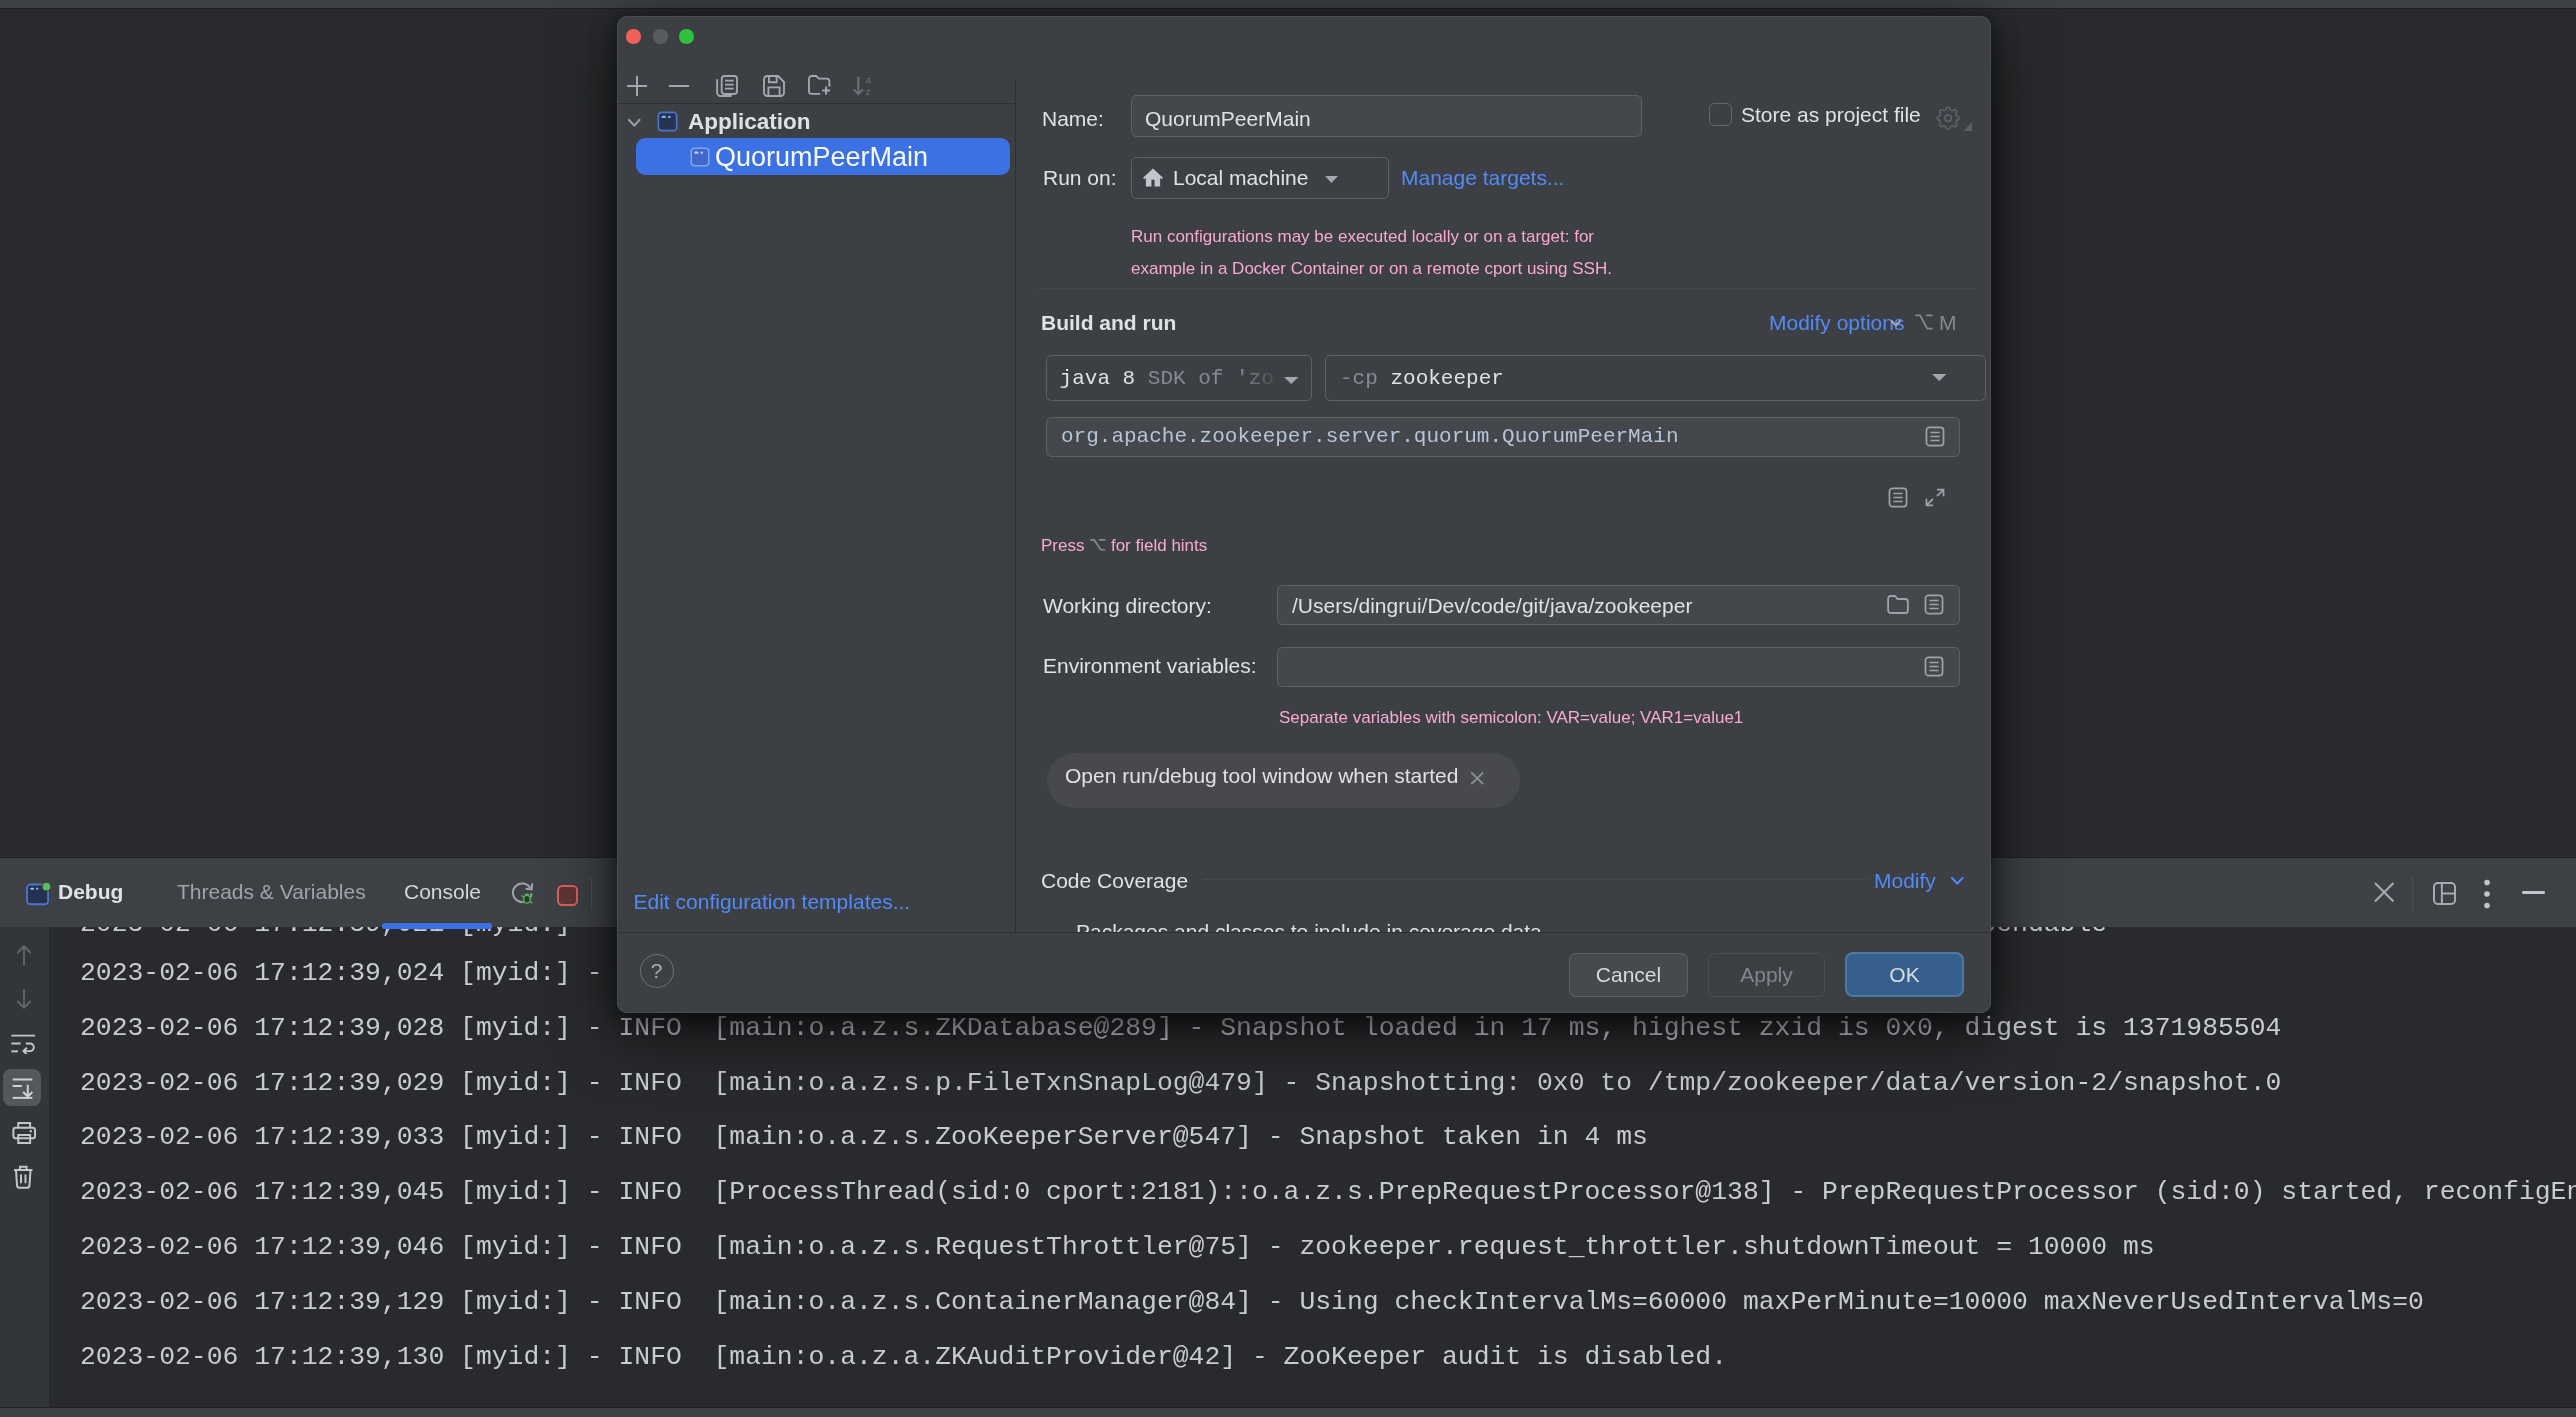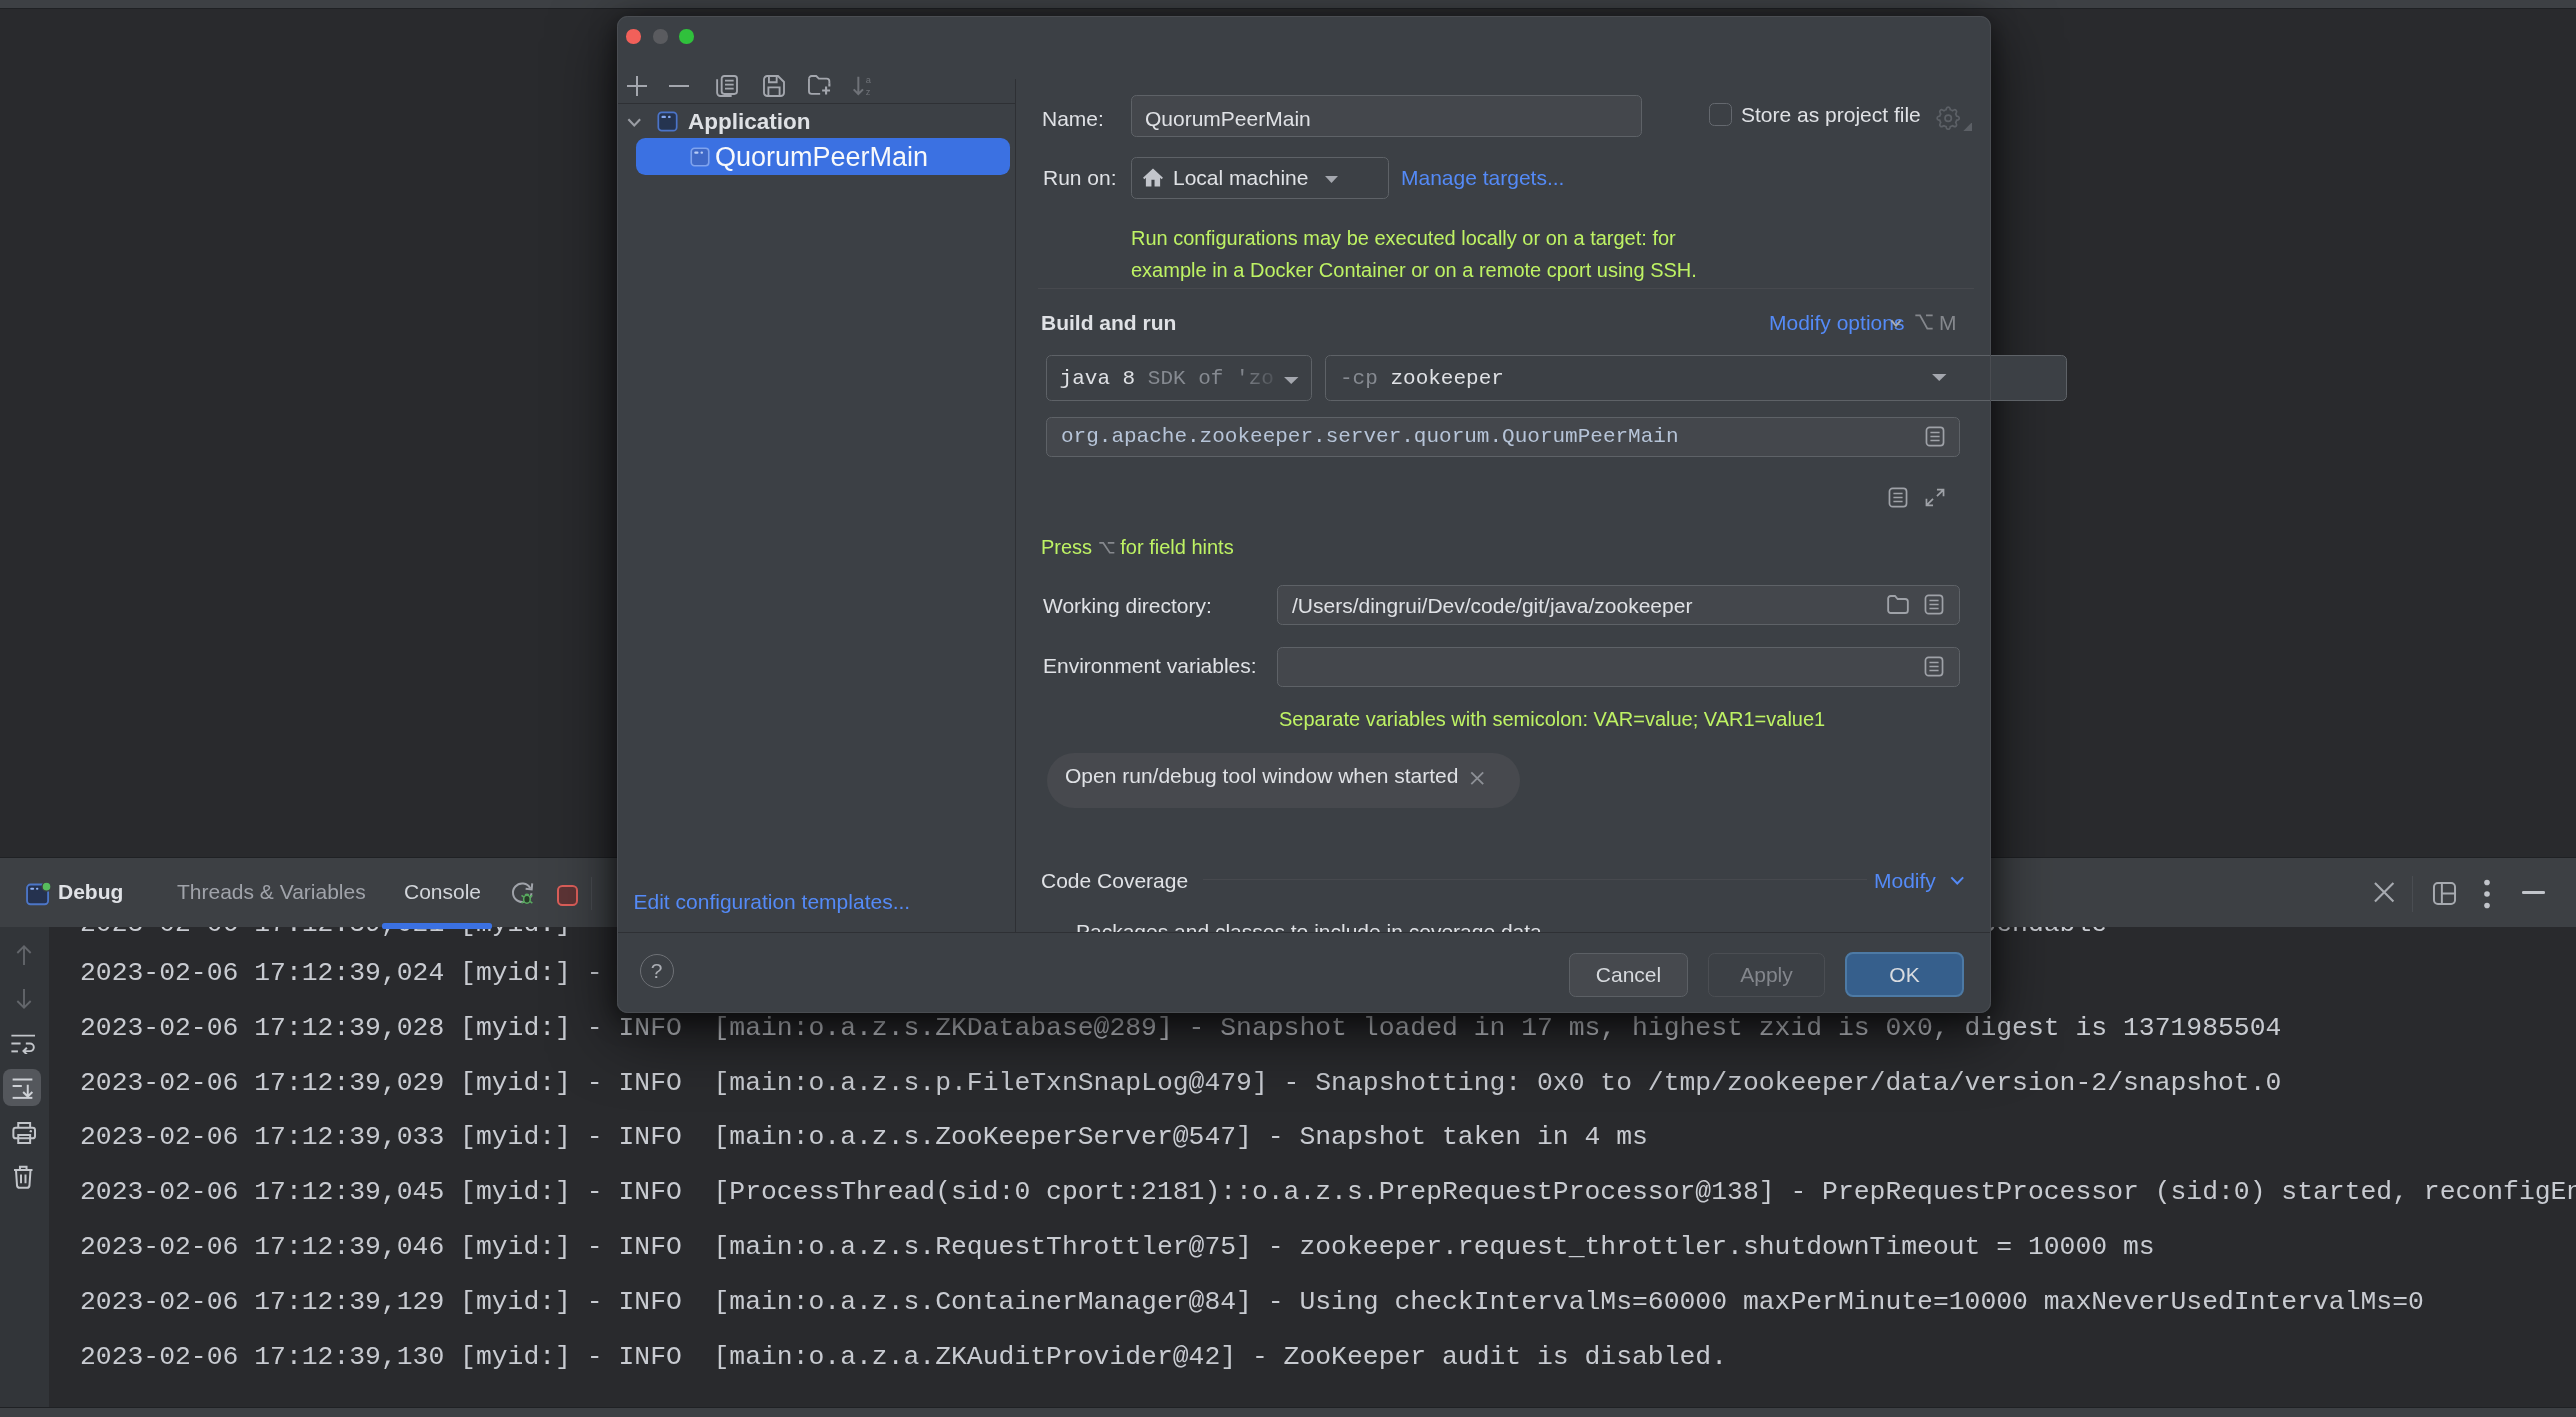--- a/index.html
+++ b/index.html
@@ -9,21 +9,21 @@
   .topbar { left:0; top:0; width:2576px; height:9.3px; background:#3d4044; border-bottom:1.3px solid #1f2124; }
   .dbghdr { left:0; top:857px; width:2576px; height:70px; background:#3d4044; border-top:1.3px solid #1f2124; z-index:3; }
   .rail { left:0; top:927px; width:49px; height:481px; background:#323539; z-index:2; }
   .botbar { left:0; top:1407px; width:2576px; height:10.6px; background:#3d4044; border-top:1.3px solid #1f2124; z-index:3; }
   .conline { position:absolute; left:80px; height:32px; line-height:32px; font-family:"Liberation Mono", monospace; font-size:26.4px; color:#c8cbd1; white-space:pre; z-index:1; }
   .hdrtxt { position:absolute; height:70px; line-height:69px; font-size:21px; }
   .dialog { left:617px; top:16px; width:1374px; height:997px; background:#3c4045; border-radius:10.6px; z-index:5;
             box-shadow: 0 20px 66px rgba(0,0,0,.6), 0 5.3px 24px rgba(0,0,0,.5); }
   .d { position:absolute; }
   .lbl { position:absolute; font-size:21px; color:#dfe1e5; white-space:pre; }
-  .dim { color:#bef264; font-size:20px; }
+  .dim { color:#f9a8d4; font-size:17px; }
   .blue { color:#548af7; }
   .fld { position:absolute; background:#44474c; border:1.3px solid #5e6267; border-radius:5.3px; overflow:hidden; }
   .mono { font-family:"Liberation Mono", monospace; font-size:21px; }
   .ctr { display:flex; align-items:center; }
   svg { display:block; }
 </style>
 </head>
 <body>
 <div class="abs topbar"></div>
 
@@ -203,21 +203,21 @@
   <div class="lbl" style="left:1322px; top:295px; color:#85888d;">M</div>
 
   <div class="fld" style="left:429px; top:339px; width:266px; height:46px; background:#3c4045;">
     <div class="mono" style="position:absolute; left:12.6px; top:10.6px; color:#dfe1e5; white-space:pre;">java 8 <span style="color:#868a91;">SDK of 'zo</span></div>
     <div style="position:absolute; right:26.4px; top:0; width:46px; height:100%; background:linear-gradient(to right, rgba(60,64,69,0), #3c4045);"></div>
   </div>
   <svg class="d" style="left:666px; top:360px;" width="16.5" height="8.6" viewBox="0 0 12.5 6.5">
       <path d="M0.8 0.8 L6.25 6 L11.7 0.8 Z" fill="#a4a7ae"></path>
     </svg>
 
-  <div class="fld" style="left:708px; top:339px; width:742px; height:46px; background:#3c4045;">
+  <div class="fld" style="left:708px; top:339px; width:661px; height:46px; background:#3c4045;">
     <div class="mono" style="position:absolute; left:14px; top:10.6px; color:#868a91; white-space:pre;">-cp <span style="color:#dfe1e5;">zookeeper</span></div>
   </div>
   <svg class="d" style="left:1314px; top:357px;" width="16.5" height="8.6" viewBox="0 0 12.5 6.5">
       <path d="M0.8 0.8 L6.25 6 L11.7 0.8 Z" fill="#a4a7ae"></path>
     </svg>
 
   <div class="fld" style="left:429px; top:401px; width:914px; height:40px;">
     <div class="mono" style="position:absolute; left:14px; top:7.3px; color:#b6c4d8;">org.apache.zookeeper.server.quorum.QuorumPeerMain</div>
   </div>
   <svg class="d" style="left:1308px; top:410px;" width="20" height="21" viewBox="0 0 15 16">

